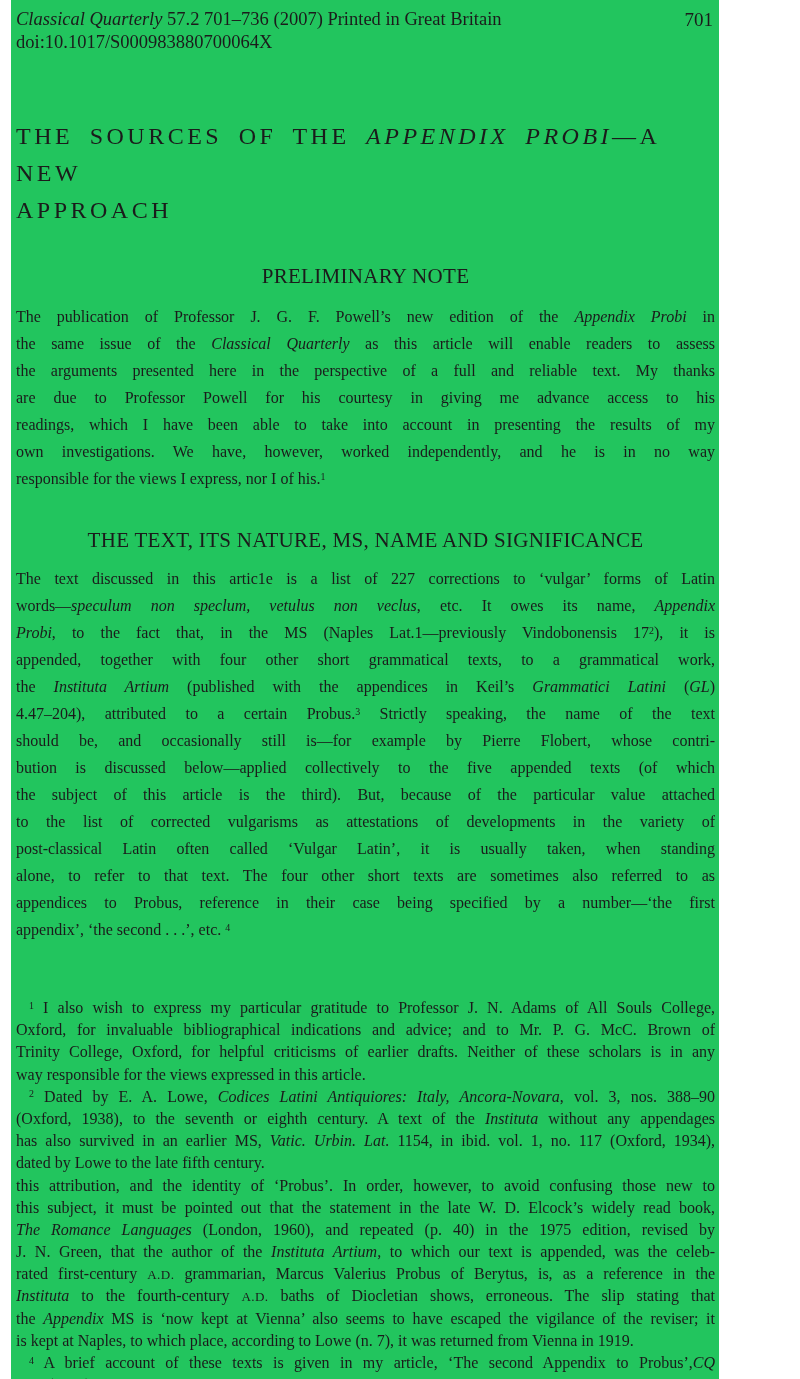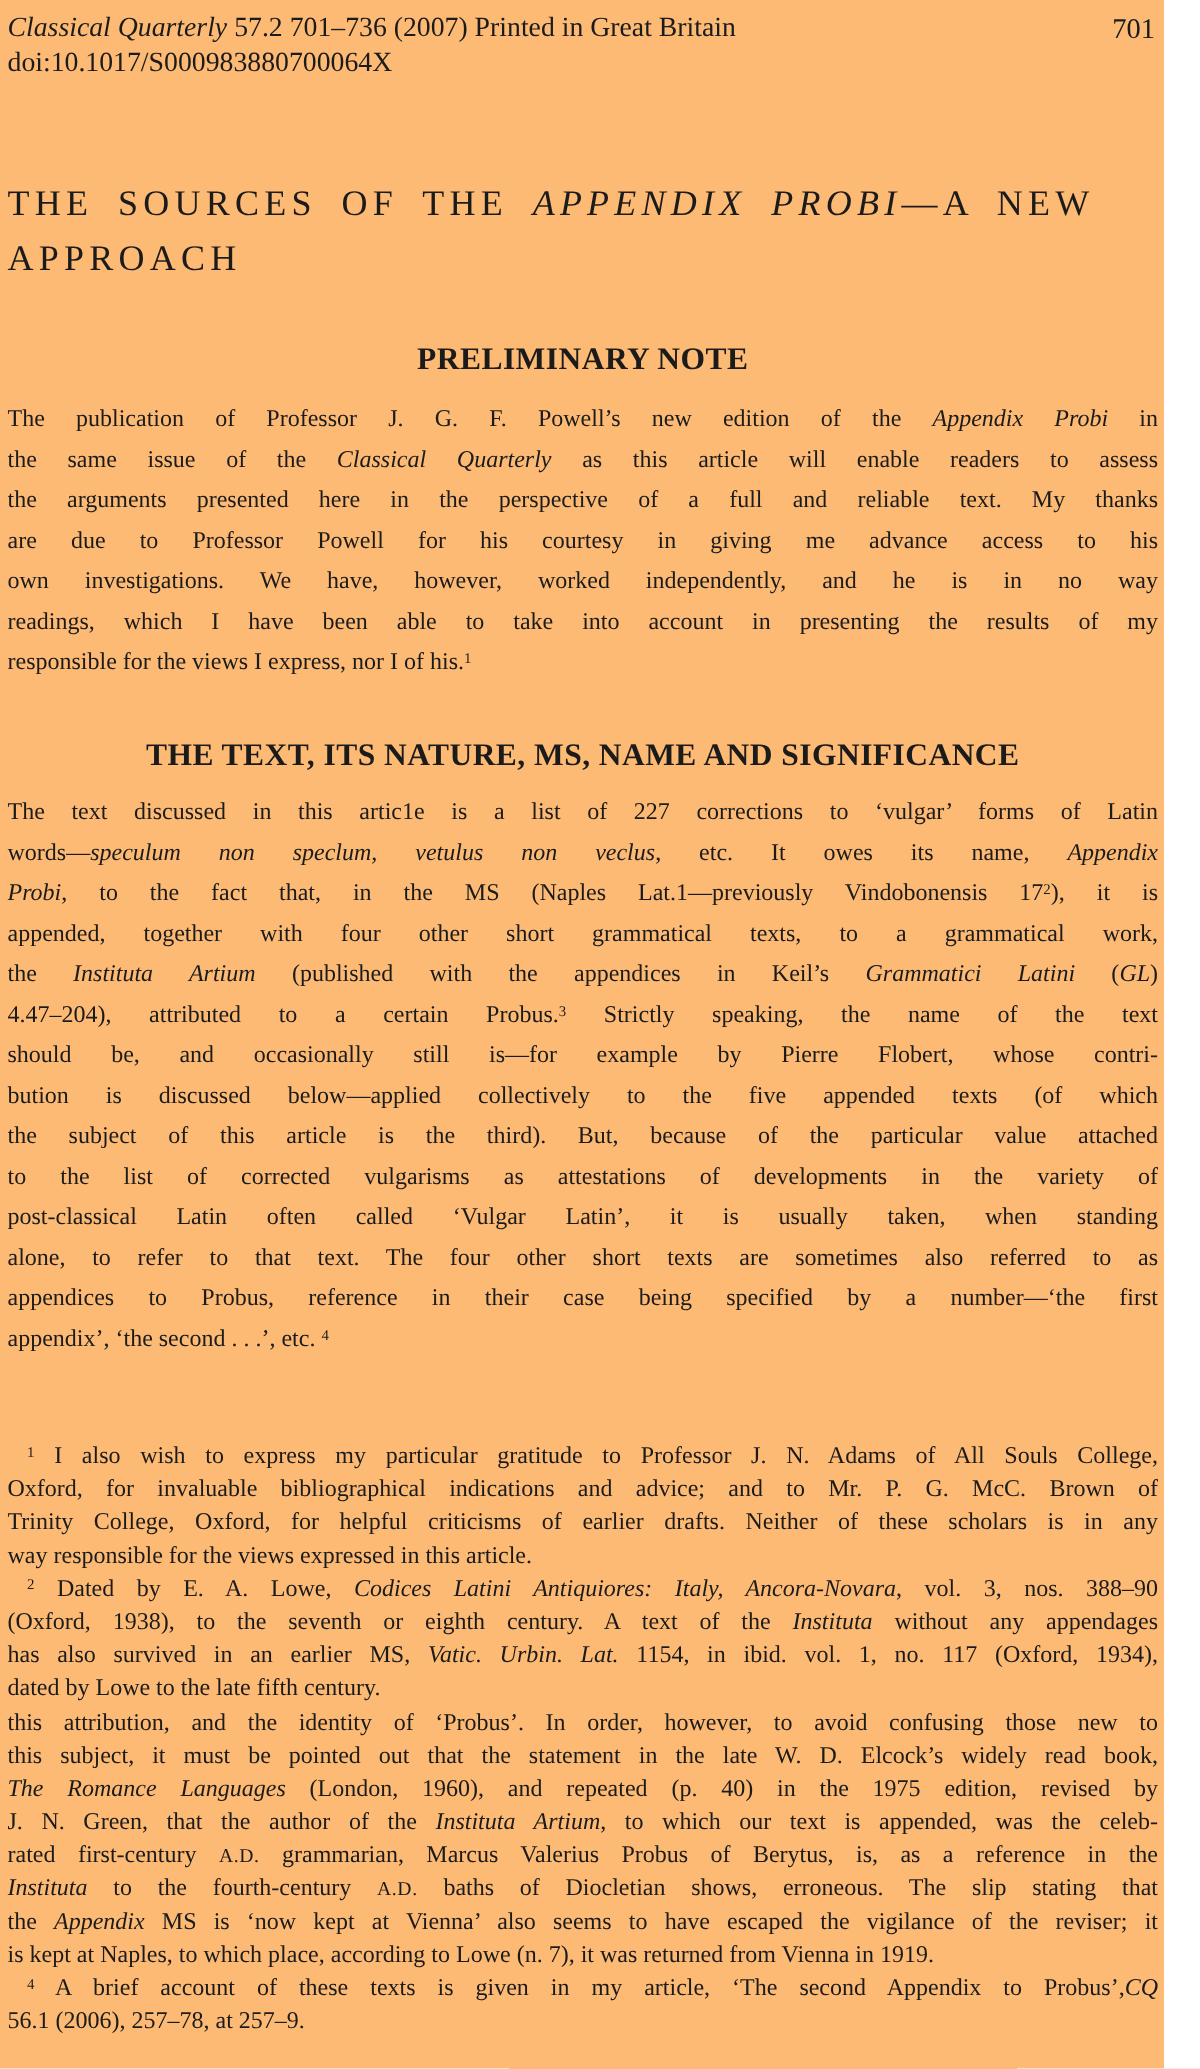--- a/index.html
+++ b/index.html
@@ -1,33 +1,33 @@
 <!DOCTYPE html>
 <html><head>
 <meta charset="utf-8">
 <style>
   html,body{margin:0;padding:0;background:#ffffff;}
   .page{
-    width:776px;height:1379px;overflow:hidden;box-sizing:border-box;
-    background:#fdba74;color:#1b1b1b;
+    width:708px;height:1379px;overflow:hidden;box-sizing:border-box;
+    background:#22c55e;color:#1b1b1b;
     font-family:"Liberation Serif", serif;
-    padding:8px 4px 0 5px;position:relative;
+    padding:8px 4px 0 5px;position:relative;margin-left:11px;
   }
   
   .running-head{display:flex;justify-content:space-between;align-items:flex-start;}
   .head-left{font-size:18.5px;line-height:23px;}
   .head-page-num{font-size:19px;line-height:23px;padding-right:2px;}
   
   .article-title{
     margin:64px 0 0 0;text-align:left;font-weight:400;
     font-size:24px;line-height:37px;letter-spacing:3.5px;word-spacing:7px;
   }
   
   .section-heading{
-    text-align:center;font-weight:700;font-size:21px;line-height:24px;height:24px;
+    text-align:center;font-weight:400;font-size:21px;line-height:24px;height:24px;
     letter-spacing:0.3px;margin:0;
   }
   .heading-preliminary{margin-top:35px;}
   .heading-text-nature{margin-top:36px;}
   
   .para{margin:0;font-size:16px;line-height:27px;}
   .para-preliminary{margin-top:15px;}
   .para-text-nature{margin-top:13px;}
   .jline{text-align:justify;text-align-last:justify;height:27px;overflow:hidden;}
   .jline.last{text-align-last:left;}
@@ -58,22 +58,22 @@
       <div class="tline last">APPROACH</div>
     </h1>
 
   <h2 class="section-heading heading-preliminary">PRELIMINARY NOTE</h2>
 
   <div class="para para-preliminary">
       <div class="jline first">The publication of Professor J. G. F. Powell’s new edition of the <i>Appendix Probi</i> in</div>
       <div class="jline">the same issue of the <i>Classical Quarterly</i> as this article will enable readers to assess</div>
       <div class="jline">the arguments presented here in the perspective of a full and reliable text. My thanks</div>
       <div class="jline">are due to Professor Powell for his courtesy in giving me advance access to his</div>
+      <div class="jline">readings, which I have been able to take into account in presenting the results of my</div>
       <div class="jline">own investigations. We have, however, worked independently, and he is in no way</div>
-      <div class="jline">readings, which I have been able to take into account in presenting the results of my</div>
       <div class="jline last">responsible for the views I express, nor I of his.<sup>1</sup></div>
     </div>
 
   <h2 class="section-heading heading-text-nature">THE TEXT, ITS NATURE, MS, NAME AND SIGNIFICANCE</h2>
 
   <div class="para para-text-nature">
       <div class="jline first">The text discussed in this artic1e is a list of 227 corrections to ‘vulgar’ forms of Latin</div>
       <div class="jline">words—<i>speculum non speclum, vetulus non veclus</i>, etc. It owes its name, <i>Appendix</i></div>
       <div class="jline"><i>Probi</i>, to the fact that, in the MS (Naples Lat.1—previously Vindobonensis 17<sup>2</sup>), it is</div>
       <div class="jline">appended, together with four other short grammatical texts, to a grammatical work,</div>

